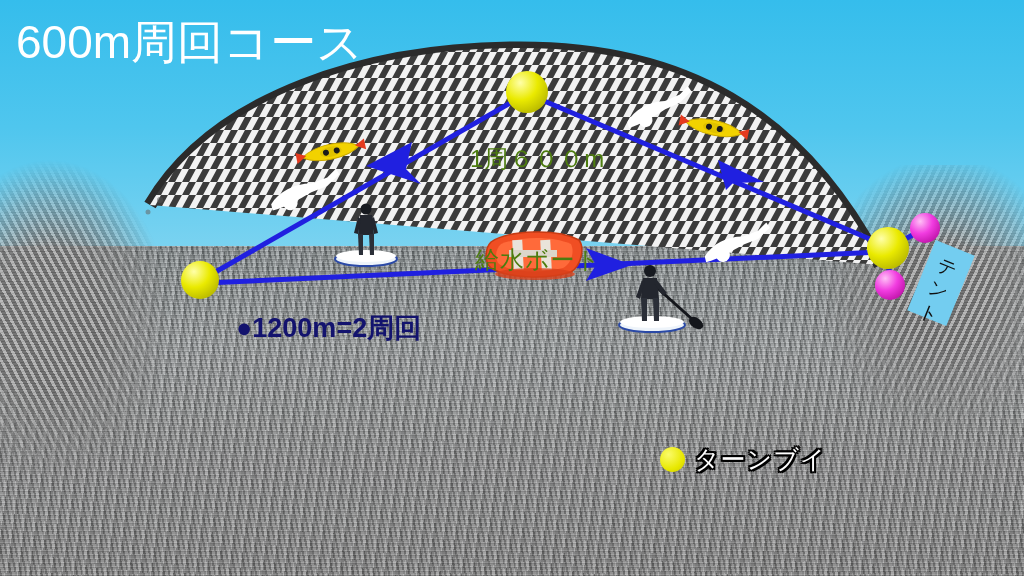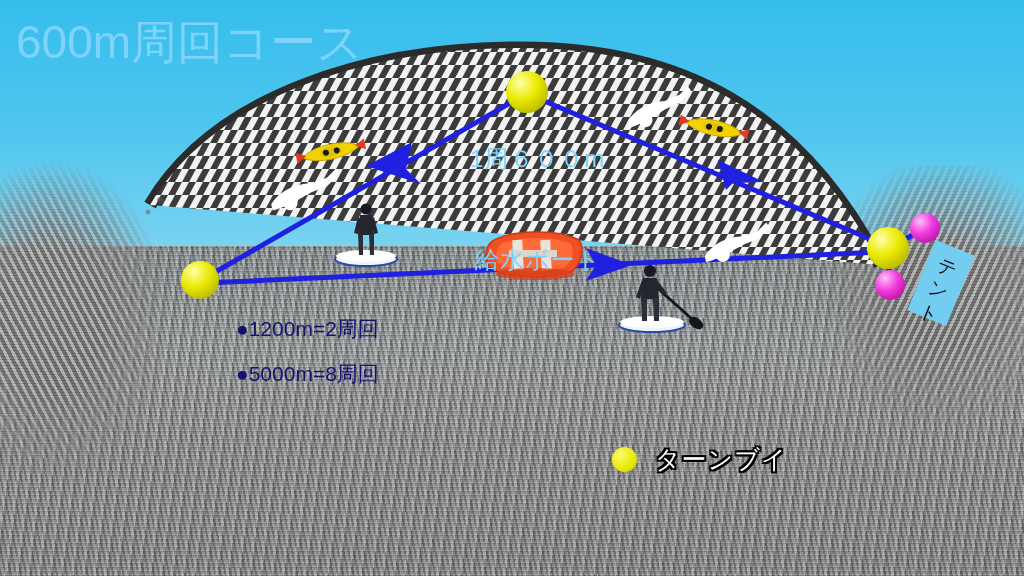--- a/index.html
+++ b/index.html
@@ -71,55 +71,56 @@
   }
 
   svg.layer { position: absolute; inset: 0; width: 1024px; height: 576px; }
 
   
   .title {
     position: absolute;
     left: 16px; top: 12px;
     font-size: 46px;
     font-weight: 500;
-    color: #7dd3fc;
+    color: #ffffff;
     letter-spacing: 0px;
     white-space: nowrap;
   }
 
   
   .label-dark {
     position: absolute;
-    color: #7dd3fc;
+    color: #4d7c0f;
     font-size: 24px;
     white-space: nowrap;
   }
   #lap-label { left: 470px; top: 143px; letter-spacing: 1px; }
   #boat-label { left: 475px; top: 200px; letter-spacing: 1px; margin-top: 44px; }
 
   
   .dist-list {
     position: absolute;
     left: 236px; top: 306px;
     color: #13136e;
   }
   .dist-item {
-    font-size: 21px;
+    font-size: 27px;
     line-height: 45px;
     white-space: nowrap;
-    font-weight: 400;
+    font-weight: 700;
   }
 
   
   .legend { position: absolute; left: 612px; top: 443px; }
   .legend-row {
     display: flex;
     align-items: center;
     height: 32px;
-    gap: 18px;
+    gap: 9px;
+    padding-left: 48px;
   }
   .dot {
     width: 25px; height: 25px;
     border-radius: 50%;
     flex: 0 0 auto;
   }
   .dot-yellow { background: radial-gradient(circle at 34% 30%, #fbfb6a, #e8e800 62%, #c9c900 100%); }
   .dot-magenta { background: radial-gradient(circle at 34% 30%, #ff9df2, #f13ce0 60%, #d41fc0 100%); }
   .legend-text {
     font-size: 25px;
@@ -300,21 +301,20 @@
     </g>
   </svg>
 
   <div class="title">600m周回コース</div>
 
   <div class="label-dark" id="lap-label">1周６００m</div>
   <div class="label-dark" id="boat-label">給水ボート</div>
 
   <div class="dist-list">
     <div class="dist-item">●1200m=2周回</div>
-    <div class="dist-item">●5000m=8周回</div>
   </div>
 
   <div class="legend">
     <div class="legend-row">
       <div class="dot dot-yellow"></div>
       <div class="legend-text">ターンブイ</div>
     </div>
   </div>
 
   <div class="tent">

